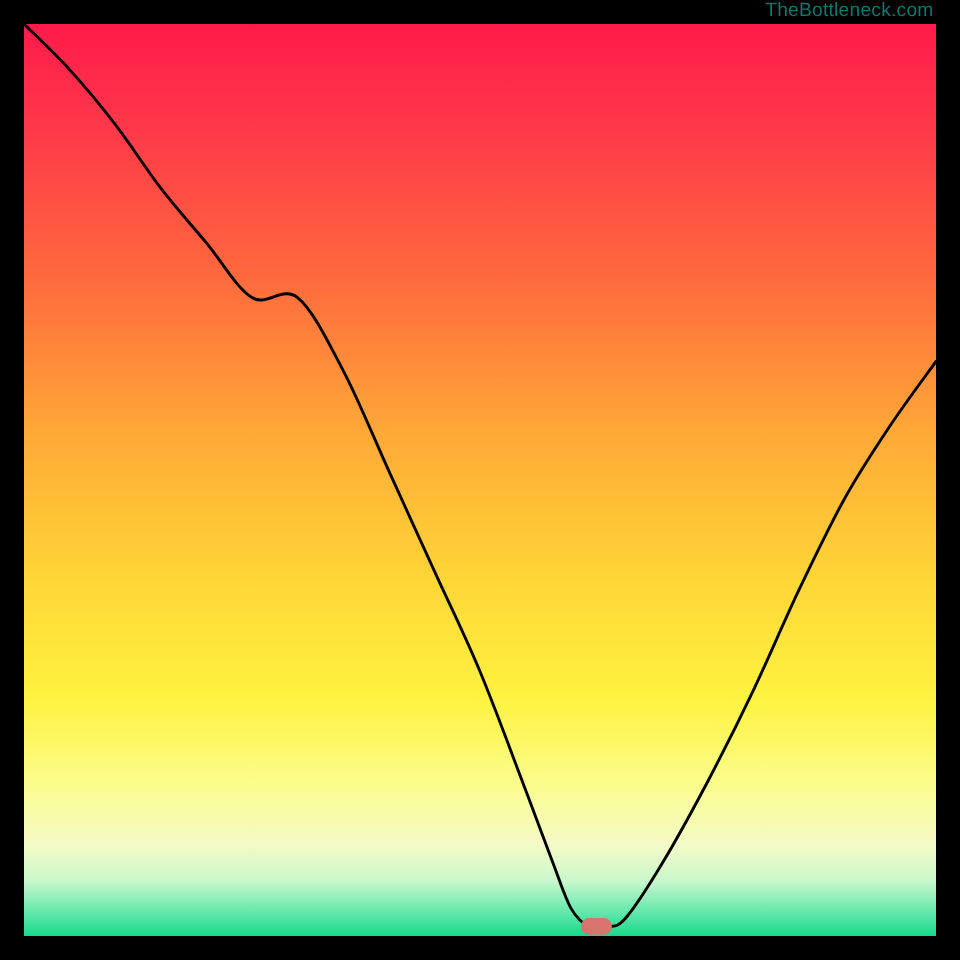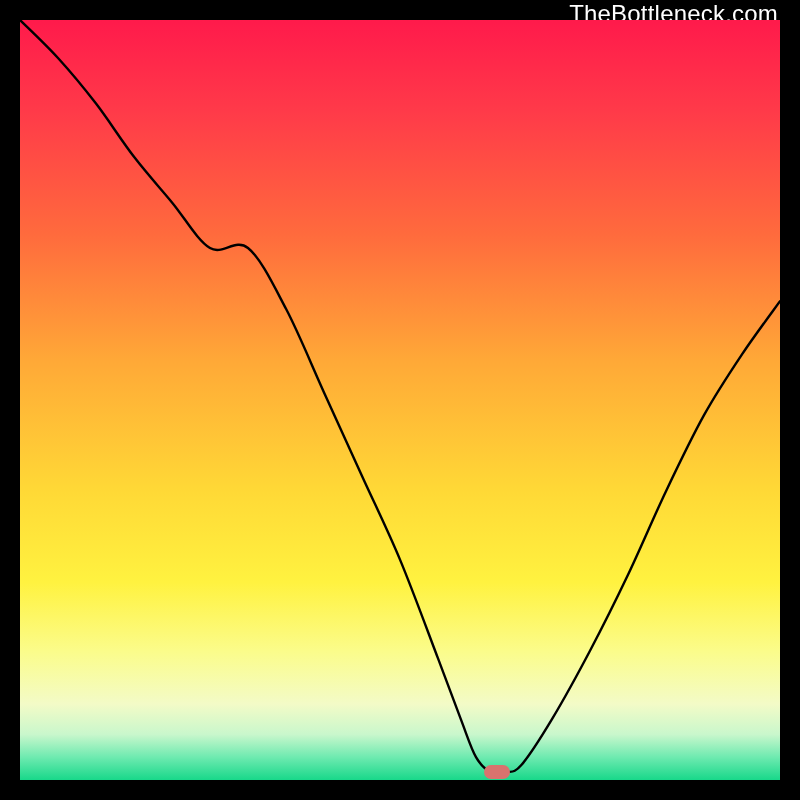--- a/index.html
+++ b/index.html
@@ -46,22 +46,22 @@
     width: 26px;
     height: 14px;
     border-radius: 7px;
     transform: translate(-50%, -50%);
   }
   .watermark {
     position: absolute;
     top: 0px;
     right: 22px;
     font-family: Arial, Helvetica, sans-serif;
-    font-size: 24px;
-    color: #ffffff;
+    font-size: 16px;
+    color: #0f766e;
     font-weight: 500;
     letter-spacing: 0.2px;
   }
 </style>
 </head>
 <body>
 
 <div class="frame">
   <div class="watermark">TheBottleneck.com</div>
   <div class="plot">

